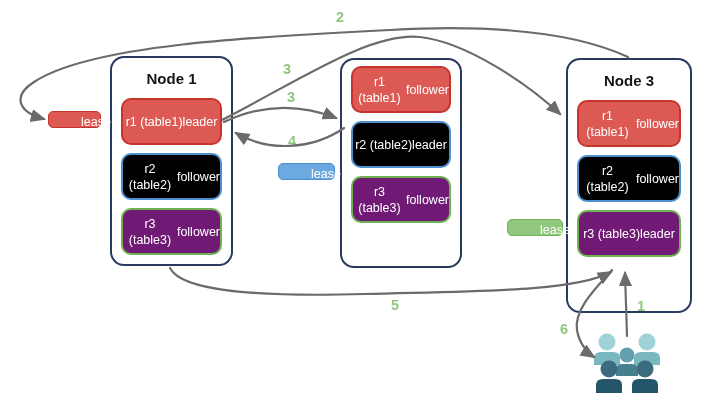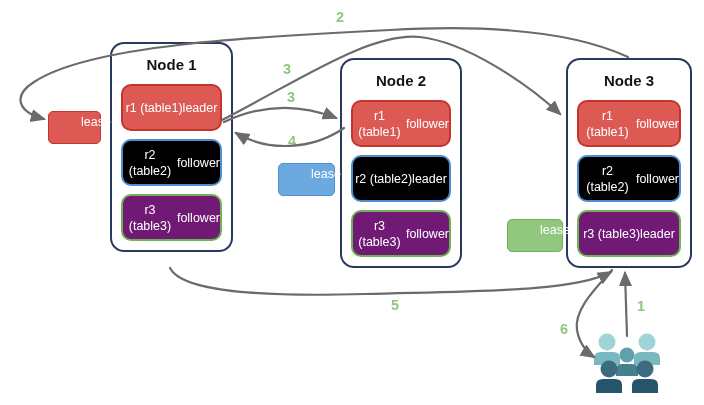--- a/index.html
+++ b/index.html
@@ -18,21 +18,21 @@
   .replica {
     box-sizing:border-box; height:47px; margin-bottom:8px;
     border-radius:10px; border:2px solid; color:#ffffff;
     display:flex; flex-direction:row; align-items:center; justify-content:center;
     font-size:12.5px; line-height:1.28; text-align:center;
   }
   .replica.red   { background:#DC5A53; border-color:#C5352E; }
   .replica.blue  { background:#000000; border-color:#4E8FD0; }
   .replica.green { background:#701a75; border-color:#6FB254; }
   .lease {
-    position:absolute; box-sizing:border-box; height:33px;
+    position:absolute; box-sizing:border-box; height:17px;
     border-radius:5px; border:1.5px solid; color:#ffffff;
     font-size:12.5px; text-align:center; padding-top:3px;padding-left:32px;
   }
   .lease.red   { background:#DC5A53; border-color:#C5352E; }
   .lease.blue  { background:#6CA9E0; border-color:#4E8FD0; }
   .lease.green { background:#92C77F; border-color:#6FB254; }
   .step {
     position:absolute; transform:translate(-50%,-50%);
     font-weight:bold; font-size:14.5px; color:#92C67E;
   }
@@ -40,53 +40,52 @@
     position:absolute; left:0; top:0; width:704px; height:405px;
     pointer-events:none;
   }
   svg.users { position:absolute; left:590px; top:330px; }
 </style>
 </head>
 <body>
 
 <div class="stage">
 
-  <div class="node" style="left:110px; top:42px; width:123px; height:210px;">
+  <div class="node" style="left:110px; top:56px; width:123px; height:210px;">
     <div class="node-title">Node 1</div>
     <div class="replica red">
       <span>r1 (table1)</span>
       <span>leader</span>
     </div>
     <div class="replica blue">
       <span>r2 (table2)</span>
       <span>follower</span>
     </div>
     <div class="replica green">
       <span>r3 (table3)</span>
       <span>follower</span>
     </div>
   </div>
 
   <div class="node" style="left:340px; top:58px; width:122px; height:210px;">
-    <div class="node-title">Node 2</div>
     <div class="replica red">
       <span>r1 (table1)</span>
       <span>follower</span>
     </div>
     <div class="replica blue">
       <span>r2 (table2)</span>
       <span>leader</span>
     </div>
     <div class="replica green">
       <span>r3 (table3)</span>
       <span>follower</span>
     </div>
   </div>
 
-  <div class="node" style="left:566px; top:58px; width:126px; height:210px;">
+  <div class="node" style="left:566px; top:58px; width:126px; height:255px;">
     <div class="node-title">Node 3</div>
     <div class="replica red">
       <span>r1 (table1)</span>
       <span>follower</span>
     </div>
     <div class="replica blue">
       <span>r2 (table2)</span>
       <span>follower</span>
     </div>
     <div class="replica green">

